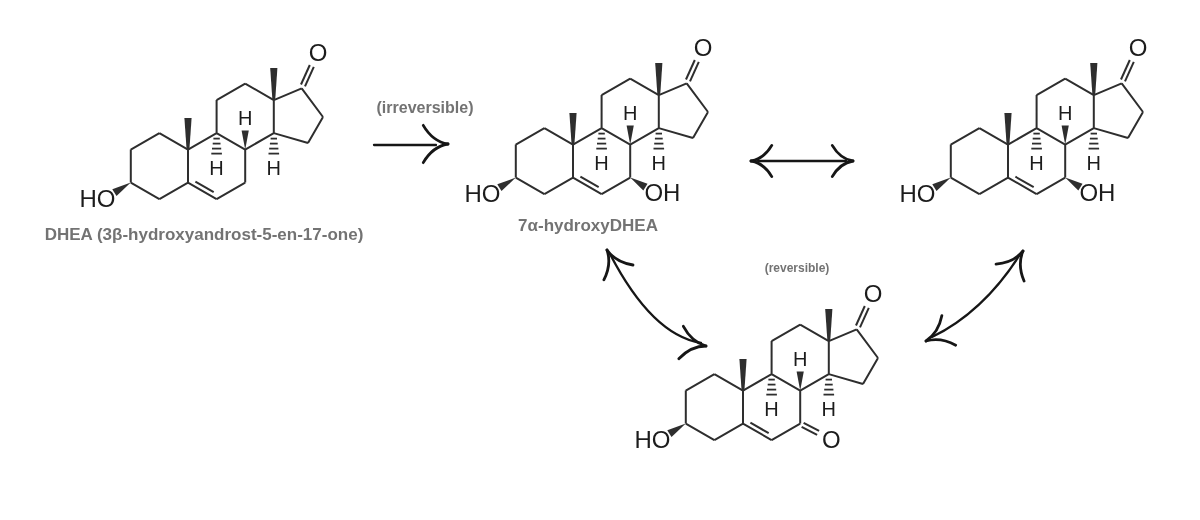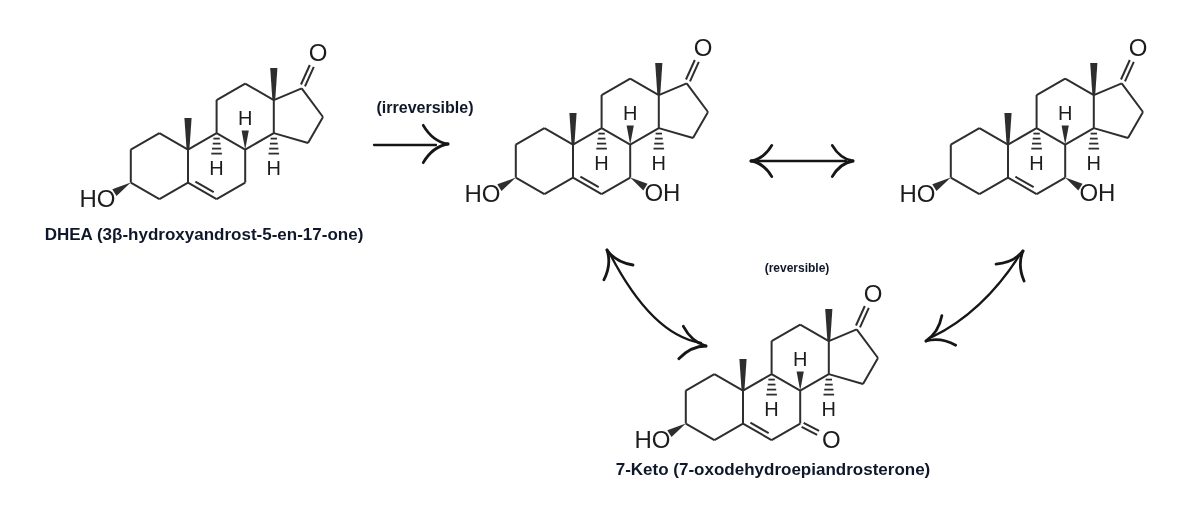--- a/index.html
+++ b/index.html
@@ -3,21 +3,21 @@
 <meta charset="utf-8">
 <style>
   html,body{margin:0;padding:0;background:#fff;}
   #canvas{
     position:relative;width:1200px;height:520px;background:#ffffff;
     font-family:"Liberation Sans",sans-serif;overflow:hidden;
   }
   #art{position:absolute;left:0;top:0;}
   .lbl{
     position:absolute;transform:translateX(-50%);
-    font-weight:bold;font-size:17px;line-height:1.2;color:#0f172a;
+    font-weight:bold;font-size:17px;line-height:1.2;color:#737373;
     white-space:nowrap;text-align:center;
   }
 </style>
 </head>
 <body>
 
 <div id="canvas">
   <svg id="art" width="1200" height="520" viewBox="0 0 1200 520">
       <g transform="translate(159.4,166.1)">
         <path d="M0,-33L-28.6,-16.5M-28.6,-16.5L-28.6,16.5M-28.6,16.5L0,33M0,33L28.6,16.5M28.6,16.5L28.6,-16.5M28.6,-16.5L0,-33M28.6,16.5L57.2,33M57.2,33L85.8,16.5M85.8,16.5L85.8,-16.5M85.8,-16.5L57.2,-33M57.2,-33L28.6,-16.5M57.2,-33L57.2,-66M57.2,-66L85.8,-82.5M85.8,-82.5L114.4,-66M114.4,-66L114.4,-33M114.4,-33L85.8,-16.5M114.4,-66L142.3,-77.8M142.3,-77.8L163.6,-49.1M163.6,-49.1L148.6,-23.1M148.6,-23.1L114.4,-33" fill="none" stroke="#2e2e2e" stroke-width="2" stroke-linejoin="round"></path>
@@ -143,19 +143,19 @@
         <path d="M926,341 Q940.3635704120722,336.6770559779887 955.7080420622472,345.17519302880197" fill="none" stroke="#161616" stroke-width="2.8" stroke-linecap="round"></path>
         <path d="M1023,251 Q1017.1993355754477,264.8330145750568 1024.0469849010751,280.98172481057287" fill="none" stroke="#161616" stroke-width="2.8" stroke-linecap="round"></path>
         <path d="M1023,251 Q1013.5094200715622,262.6158896612328 996.036178611025,264.1511344036723" fill="none" stroke="#161616" stroke-width="2.8" stroke-linecap="round"></path>
       </g>
     </svg>
 
   <div class="lbl" style="left:204px;top:225px">DHEA (3β-hydroxyandrost-5-en-17-one)</div>
 
   <div class="lbl" style="left:425px;top:98px;font-size:16px">(irreversible)</div>
 
+  <div class="lbl" style="left:588px;top:216px">7α-hydroxyDHEA</div>
 
 
 
   <div class="lbl" style="left:797px;top:261px;font-size:12px">(reversible)</div>
 
-  <div class="lbl" style="left:773px;top:460px">7-Keto (7-oxodehydroepiandrosterone)</div>
 </div>
 
 </body></html>

